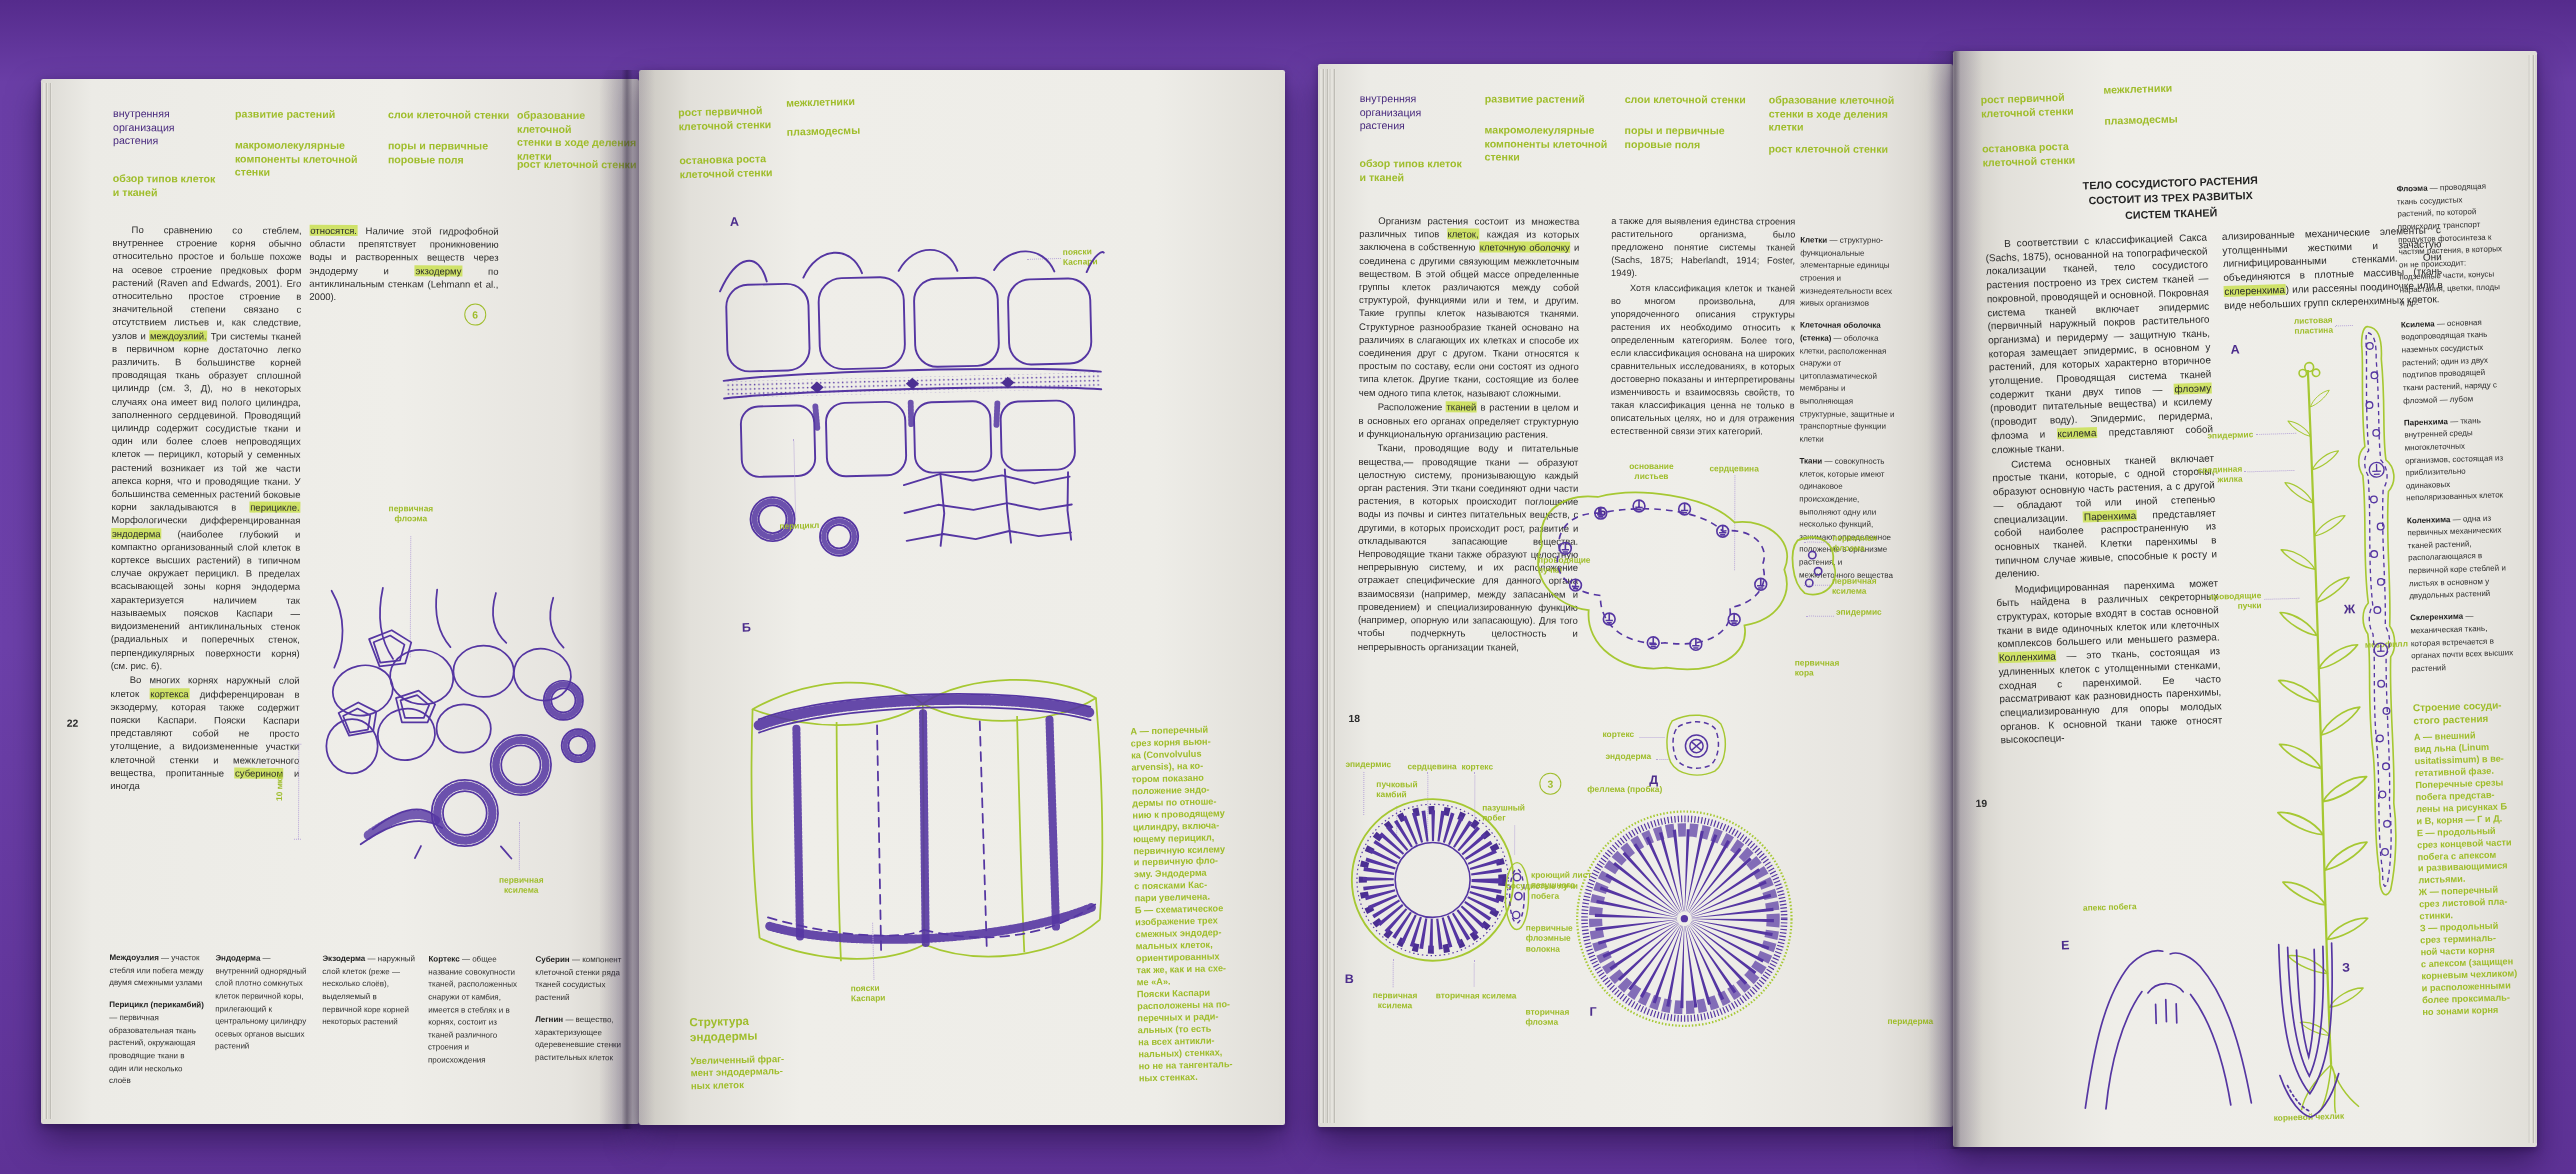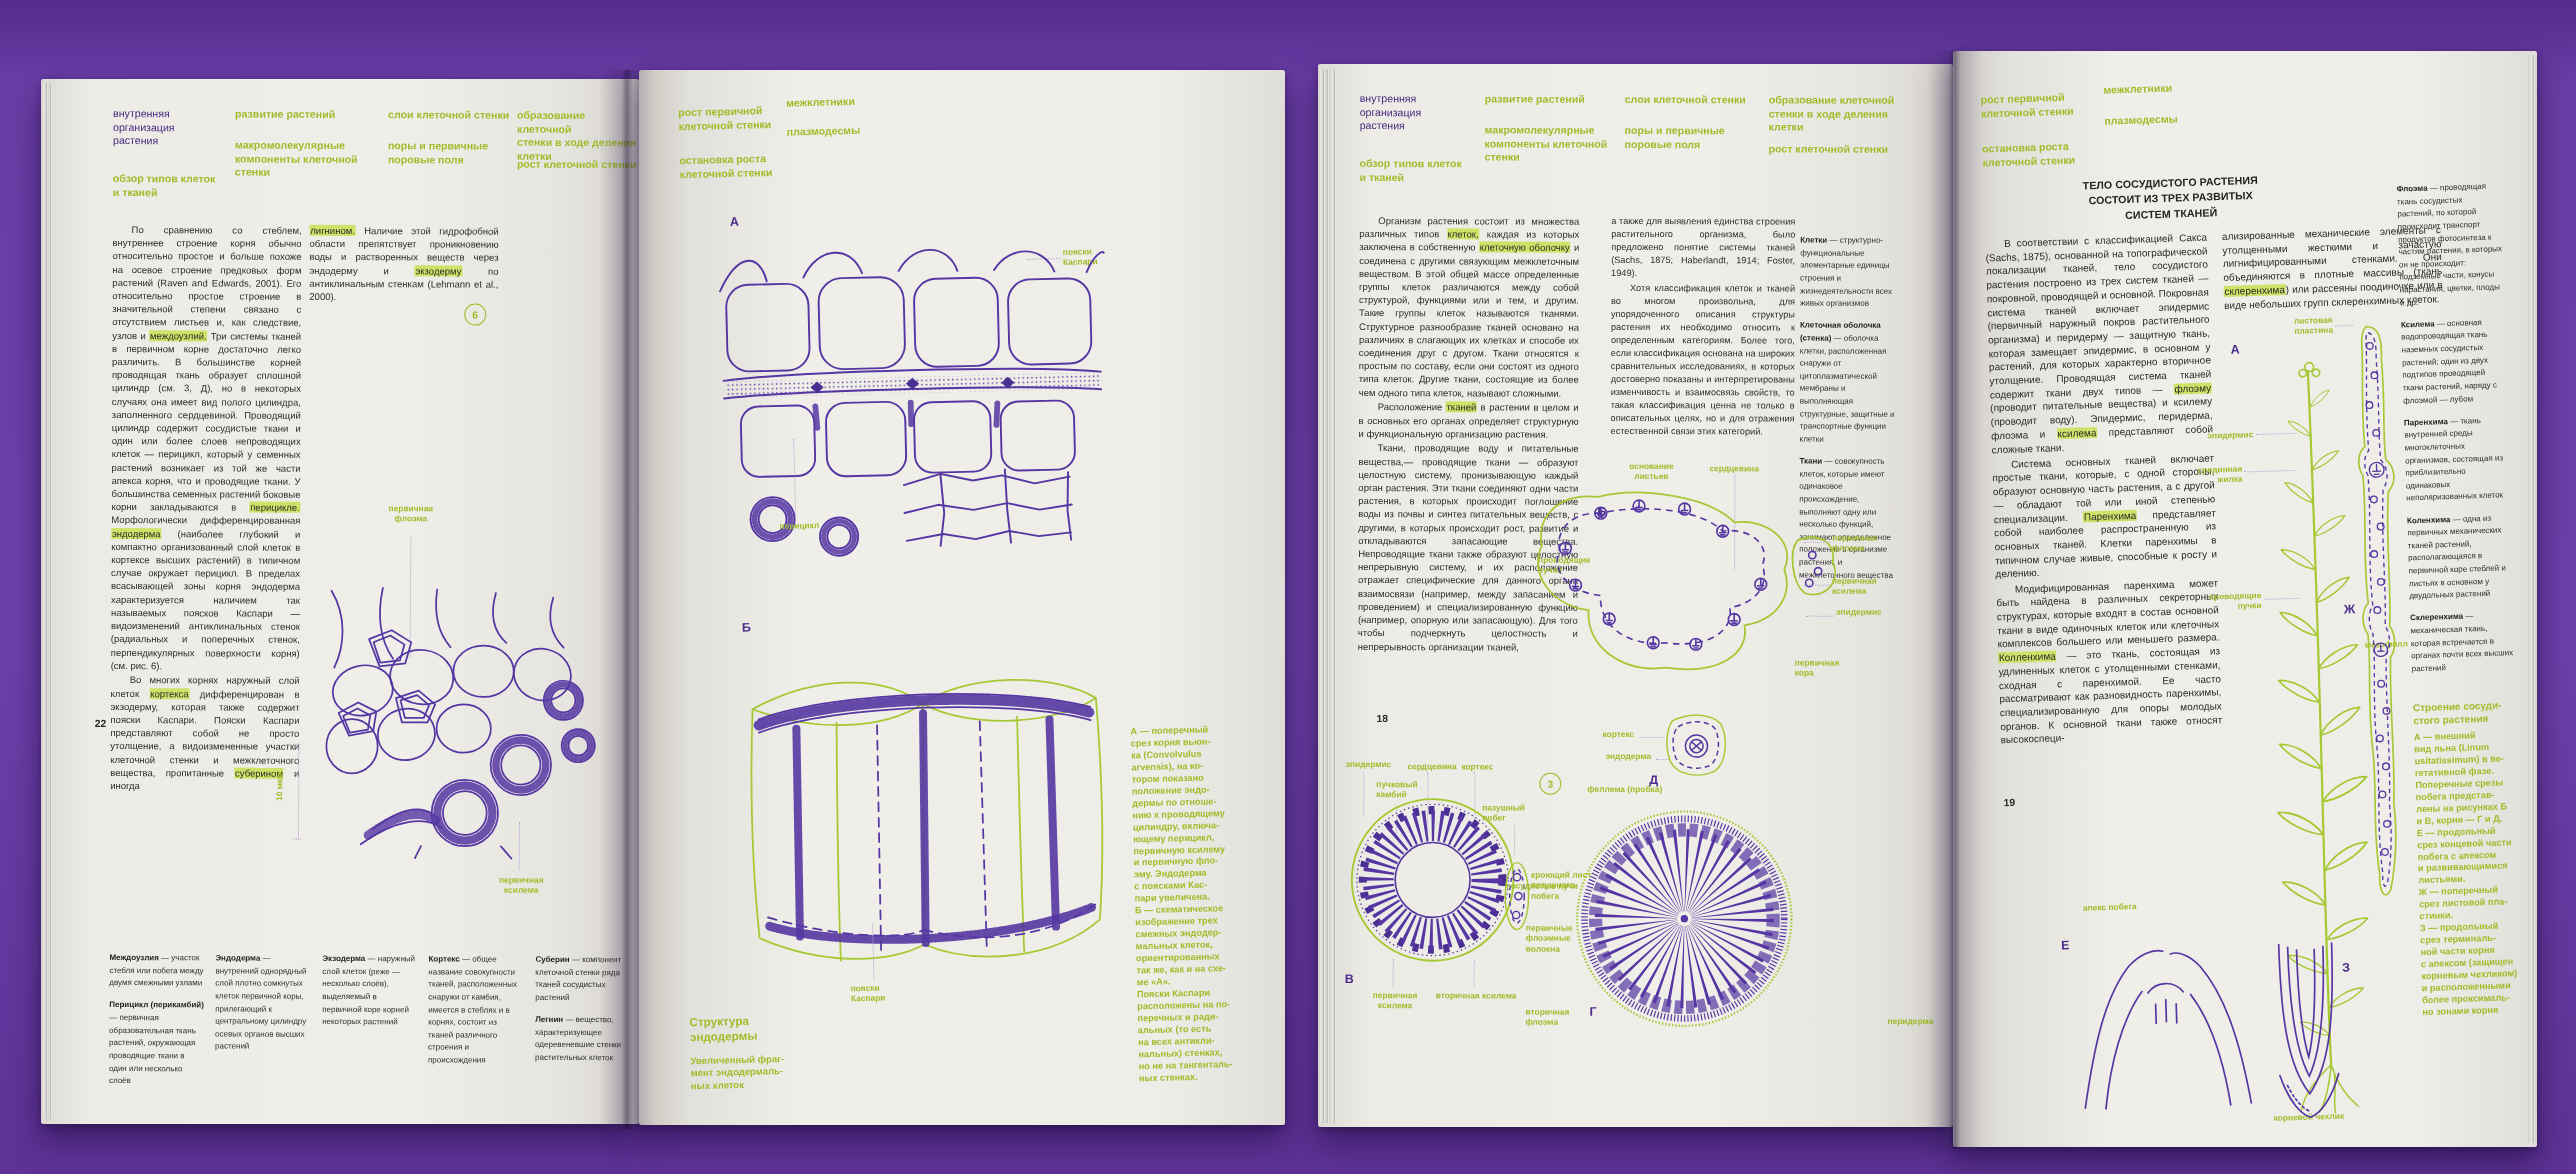--- a/index.html
+++ b/index.html
@@ -23,21 +23,21 @@
   .col p.noind{text-indent:0;}
   .hl{background:#cfe268;padding:0 0.7px;}
   .gl{position:absolute;font-size:8px;line-height:1.58;color:#2e2e2e;}
   .gl p{margin:0 0 9.5px 0;}
   .gl b{font-weight:700;color:#1e1e1e;}
   .lbl{position:absolute;color:var(--green);font-weight:700;font-size:8.4px;line-height:1.22;white-space:pre-line;}
   .marker{position:absolute;color:var(--dark);font-weight:700;font-size:12.5px;}
   .badge{position:absolute;width:22px;height:22px;border:1.8px solid var(--green);border-radius:50%;color:var(--green);
     font-weight:700;font-size:10.3px;display:flex;align-items:center;justify-content:center;box-sizing:border-box;}
   .cap{position:absolute;color:var(--green);font-weight:700;white-space:pre-line;}
-  .pagenum{position:absolute;font-weight:700;font-size:10.3px;color:#2b2b2b;margin-left:28px;}
+  .pagenum{position:absolute;font-weight:700;font-size:10.3px;color:#2b2b2b;}
   .ldv{position:absolute;border-left:1.5px dotted #b7a5d8;}
   .ldh{position:absolute;border-top:1.5px dotted #b7a5d8;}
   svg{position:absolute;overflow:visible;}
 </style>
 </head>
 <body>
 
 <div class="stage">
 
   <div class="spread" style="left:26px;top:70px;width:1259px;height:1059px;">
@@ -60,21 +60,21 @@
         <div class="nav-item" style="left:474px;top:29px;">образование клеточной
 стенки в ходе деления
 клетки</div>
         <div class="nav-item" style="left:474px;top:78px;">рост клеточной стенки</div>
 
         <div class="col" style="left:70px;top:145px;width:189px;font-size:9.5px;line-height:13.2px;">
           <p><span>По сравнению со стеблем, внутреннее строение корня обычно относительно простое и больше похоже на осевое строение предковых форм растений (Raven and Edwards, 2001). Его относительно простое строение в значительной степени связано с отсутствием листьев и, как следствие, узлов и </span><span class="hl">междоузлий.</span><span> Три системы тканей в первичном корне достаточно легко различить. В большинстве корней проводящая ткань образует сплошной цилиндр (см. 3, Д), но в некоторых случаях она имеет вид полого цилиндра, заполненного сердцевиной. Проводящий цилиндр содержит сосудистые ткани и один или более слоев непроводящих клеток — перицикл, который у семенных растений возникает из той же части апекса корня, что и проводящие ткани. У большинства семенных растений боковые корни закладываются в </span><span class="hl">перицикле.</span><span> Морфологически дифференцированная </span><span class="hl">эндодерма</span><span> (наиболее глубокий и компактно организованный слой клеток в кортексе высших растений) в типичном случае окружает перицикл. В пределах всасывающей зоны корня эндодерма характеризуется наличием так называемых поясков Каспари — видоизменений антиклинальных стенок (радиальных и поперечных стенок, перпендикулярных поверхности корня) (см. рис. 6).</span></p>
           <p><span>Во многих корнях наружный слой клеток </span><span class="hl">кортекса</span><span> дифференцирован в экзодерму, которая также содержит пояски Каспари. Пояски Каспари представляют собой не просто утолщение, а видоизмененные участки клеточной стенки и межклеточного вещества, пропитанные </span><span class="hl">суберином</span><span> и иногда</span></p>
         </div>
         <div class="col" style="left:267px;top:145px;width:189px;font-size:9.5px;line-height:13.2px;">
-          <p class="noind"><span class="hl">лигнином.</span><span> Наличие этой гидрофобной области препятствует проникновению воды и растворенных веществ через эндодерму и </span><span class="hl">экзодерму</span><span> по антиклинальным стенкам (Lehmann et al., 2000).</span></p>
+          <p class="noind"><span class="hl">относятся.</span><span> Наличие этой гидрофобной области препятствует проникновению воды и растворенных веществ через эндодерму и </span><span class="hl">экзодерму</span><span> по антиклинальным стенкам (Lehmann et al., 2000).</span></p>
         </div>
         <div class="pagenum" style="left:26.4px;top:640px;">22</div>
 
         <div class="badge" style="left:422px;top:224px;">6</div>
 
         <div class="lbl" style="left:329px;top:424px;width:81px;text-align:center;">первичная
 флоэма</div>
         <div class="ldv" style="left:369px;top:457px;height:121px;"></div>
         <svg style="left:283px;top:507px;" width="279" height="272" viewBox="0 0 370 360">
           <defs>

